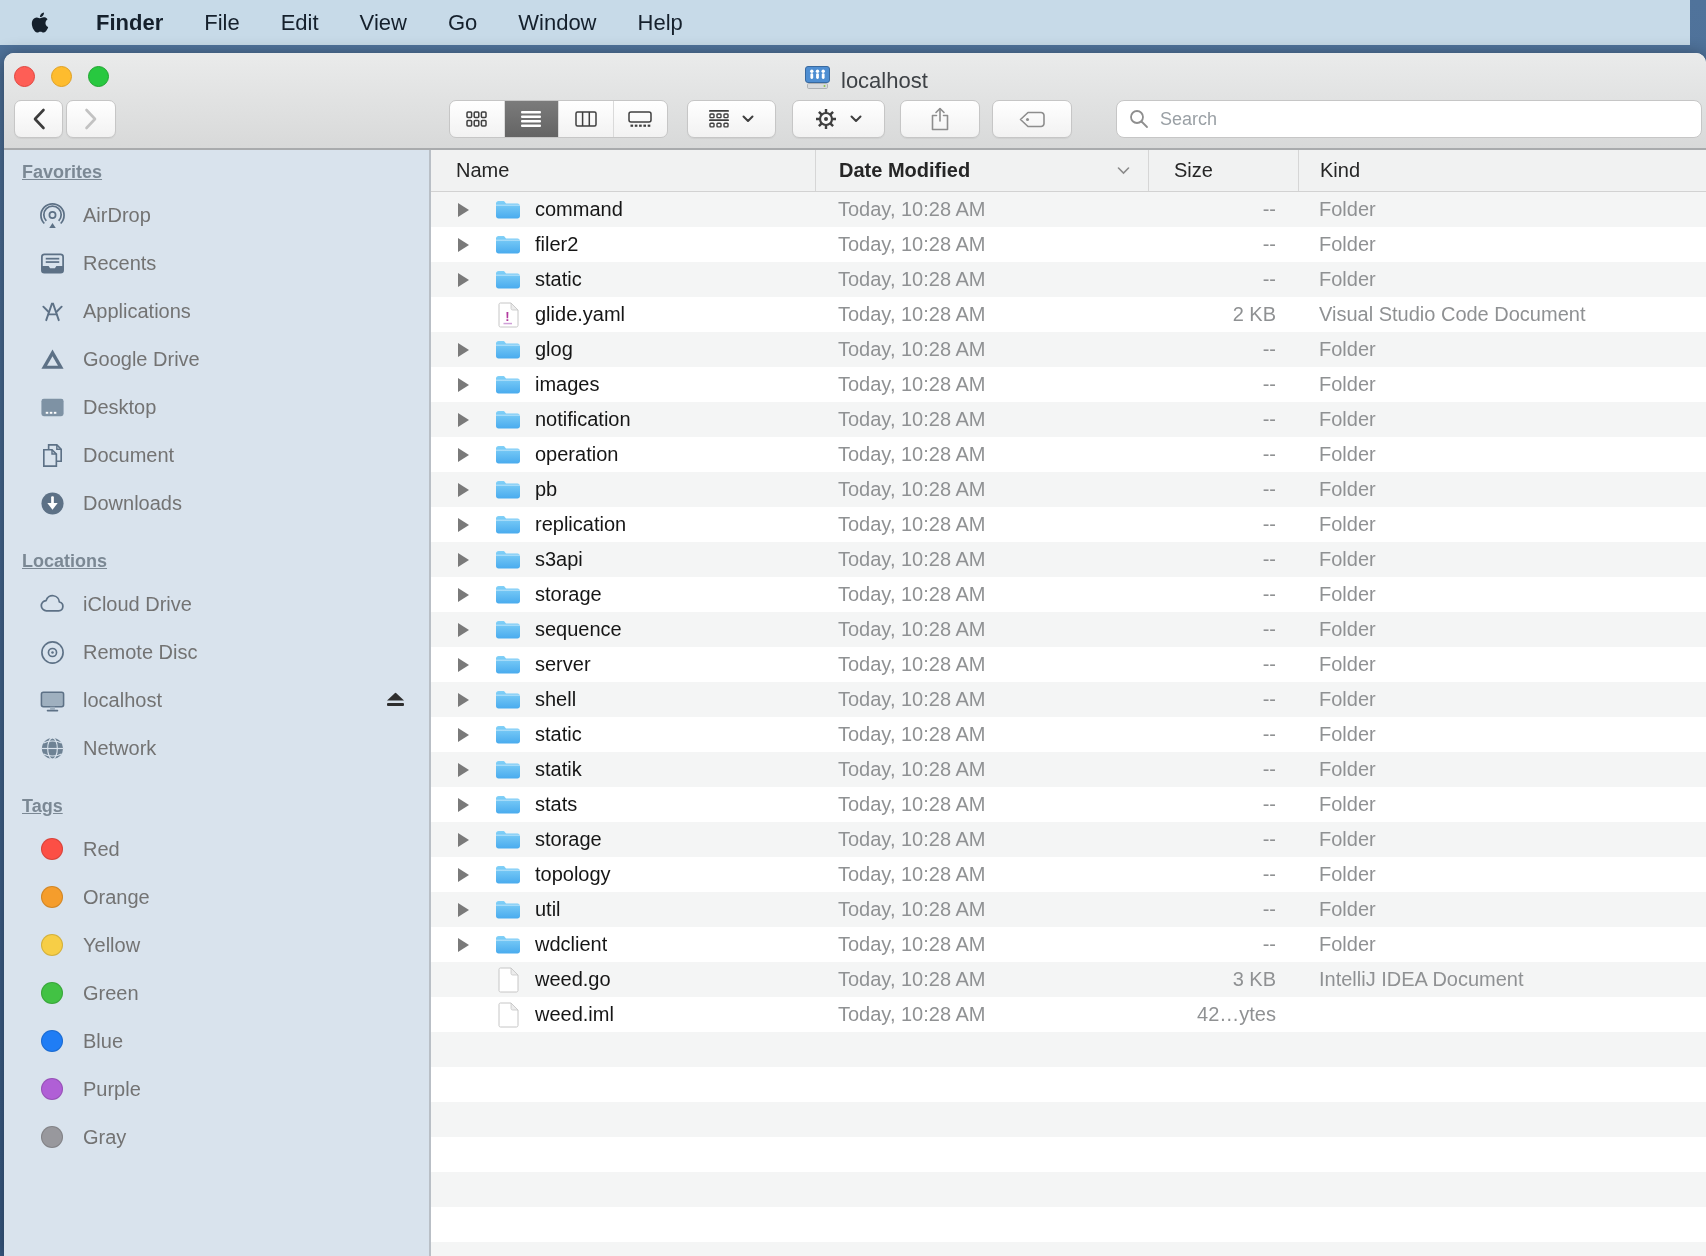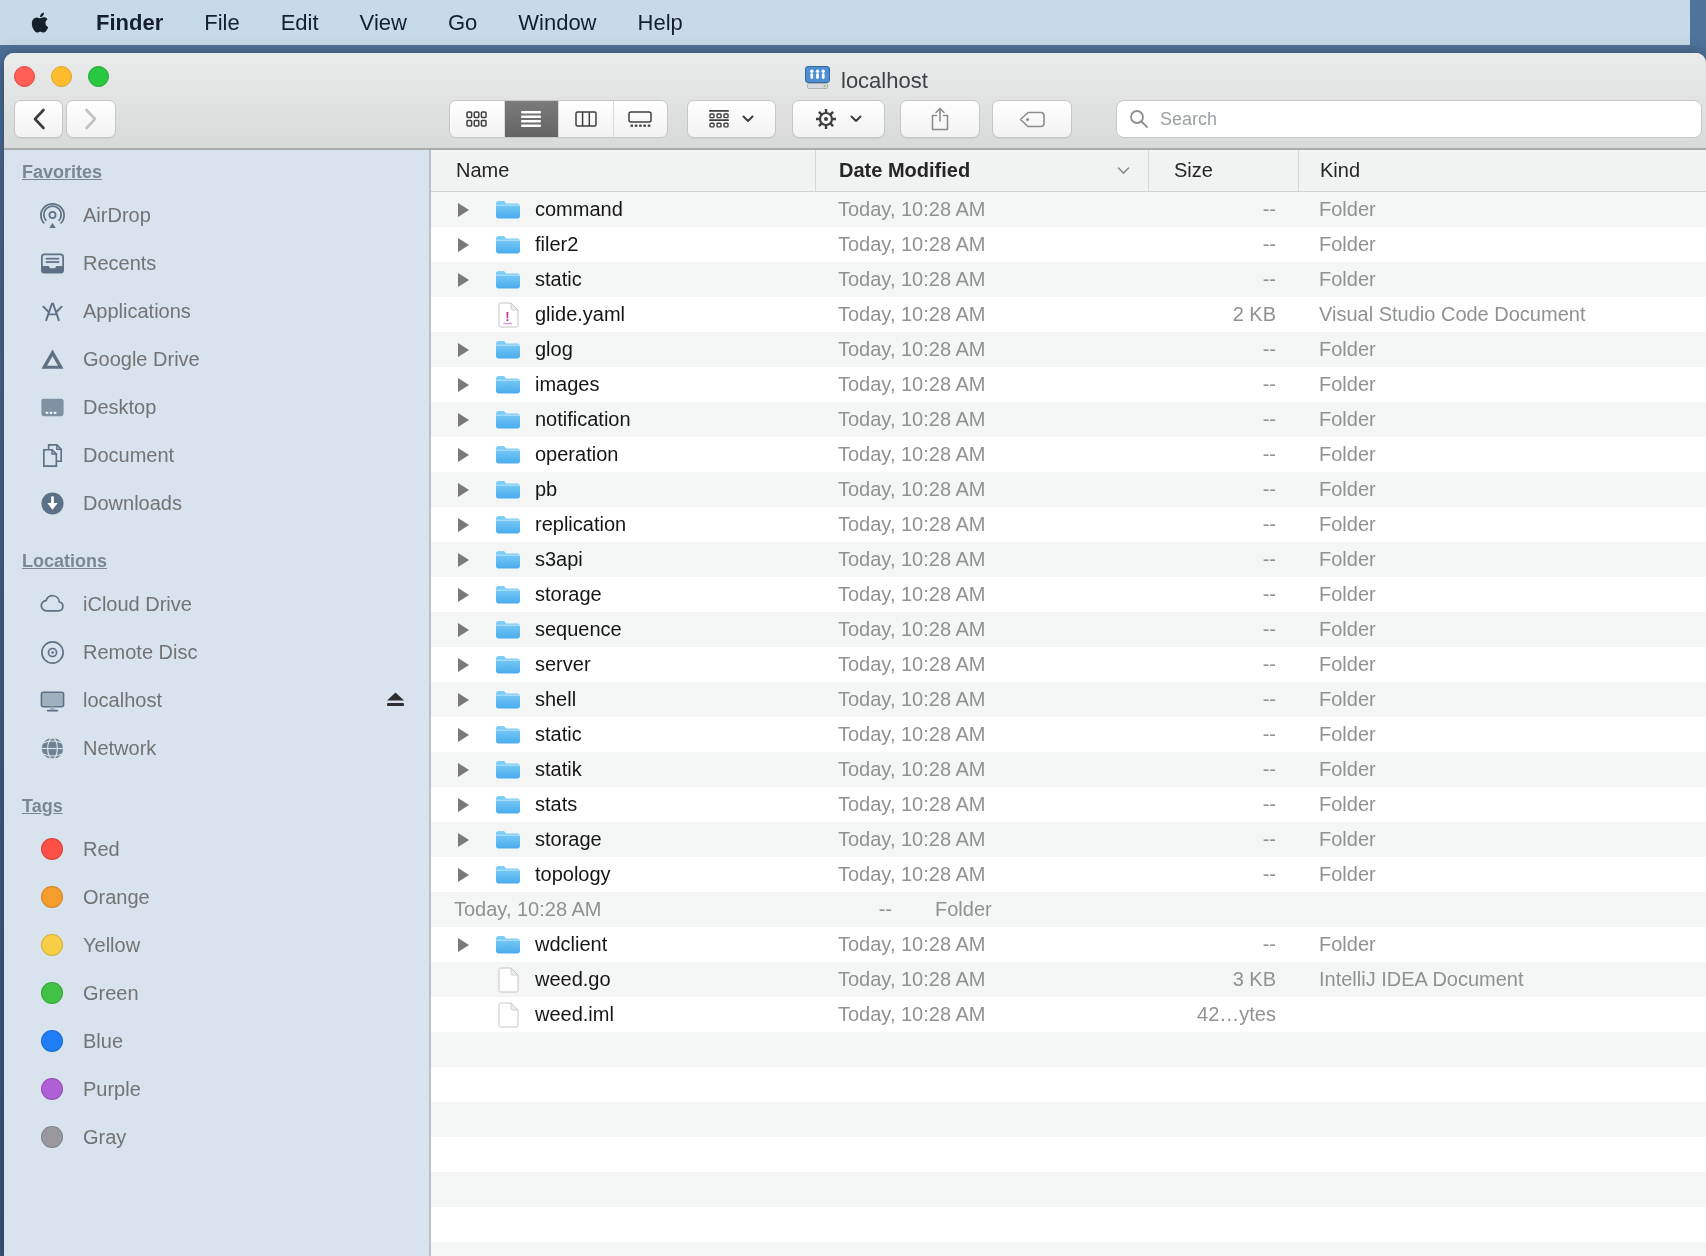--- a/index.html
+++ b/index.html
@@ -981,20 +981,38 @@
                 </svg>
               </span>
               <span class="fname">topology</span>
             </div>
             <div class="cd">Today, 10:28 AM</div>
             <div class="cs">--</div>
             <div class="ck">Folder</div>
           </div>
 
           <div class="row">
+            <div class="cn">
+              <span class="disclosure">
+                <i></i>
+              </span>
+              <span class="ficon">
+                <svg width="26" height="21" viewBox="0 0 26 21">
+                  <defs>
+                    <linearGradient id="fg" x1="0" y1="0" x2="0" y2="1">
+                      <stop offset="0" stop-color="#82d1f8"></stop>
+                      <stop offset="1" stop-color="#49abee"></stop>
+                    </linearGradient>
+                  </defs>
+                  <path d="M1 4.5 C1 3.1 2.1 2 3.5 2 H9 l2 2.5 H22.5 C23.9 4.5 25 5.6 25 7 V17 c0 1.4-1.1 2.5-2.5 2.5 h-19 C2.1 19.5 1 18.4 1 17 Z" fill="url(#fg)"></path>
+                  <rect x="1" y="5.6" width="24" height="1.2" fill="rgba(255,255,255,.45)"></rect>
+                </svg>
+              </span>
+              <span class="fname">util</span>
+            </div>
             <div class="cd">Today, 10:28 AM</div>
             <div class="cs">--</div>
             <div class="ck">Folder</div>
           </div>
 
           <div class="row">
             <div class="cn">
               <span class="disclosure">
                 <i></i>
               </span>

